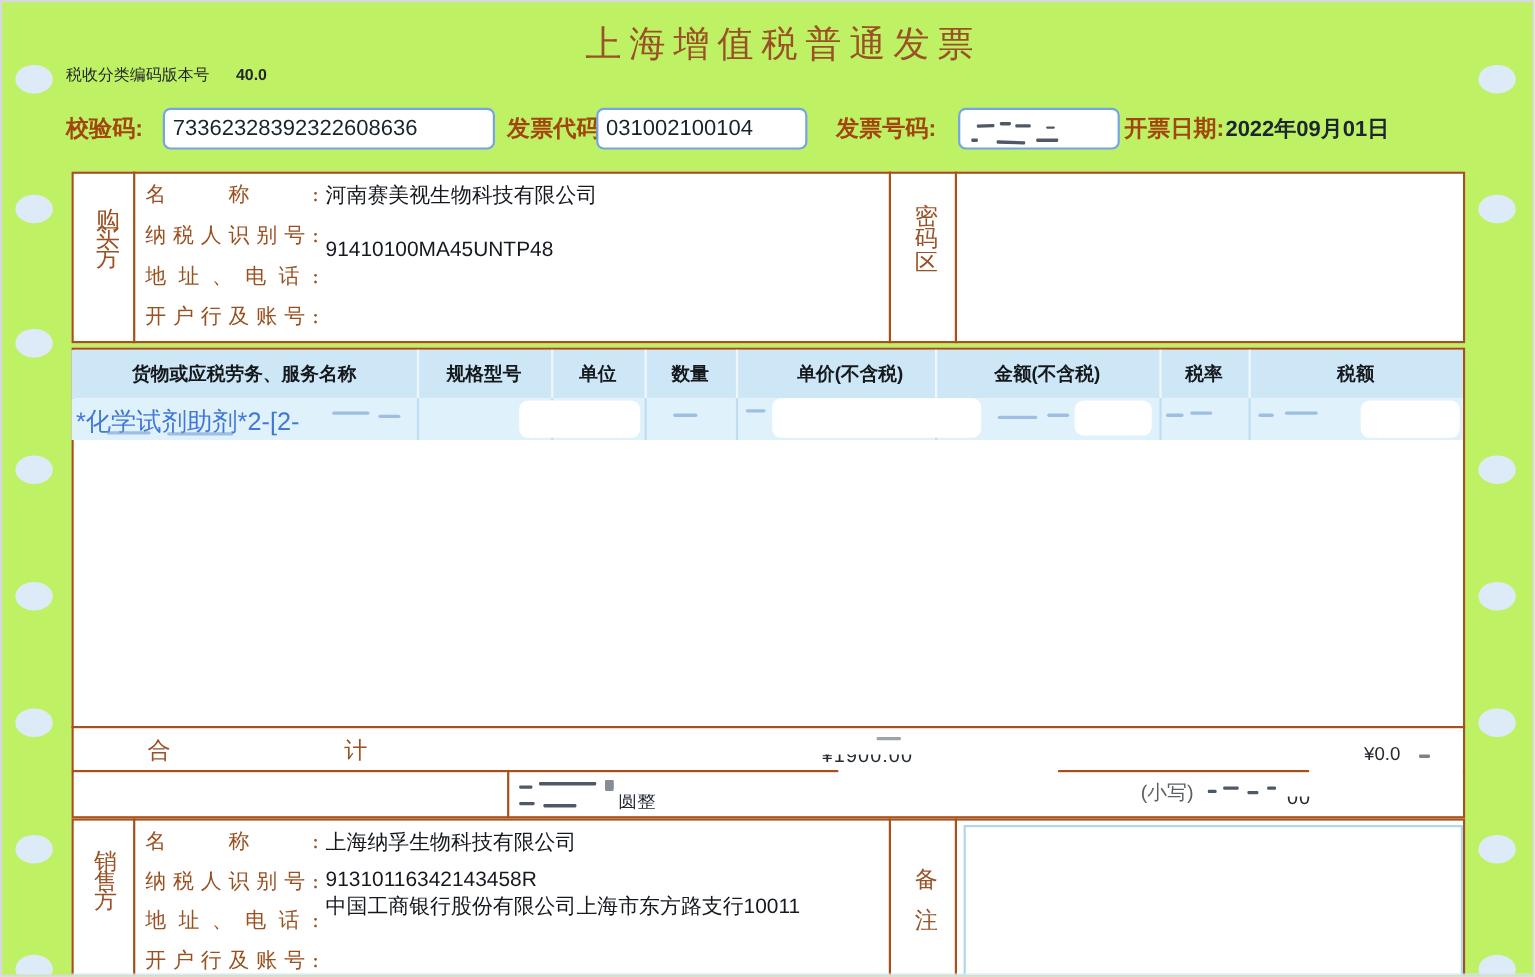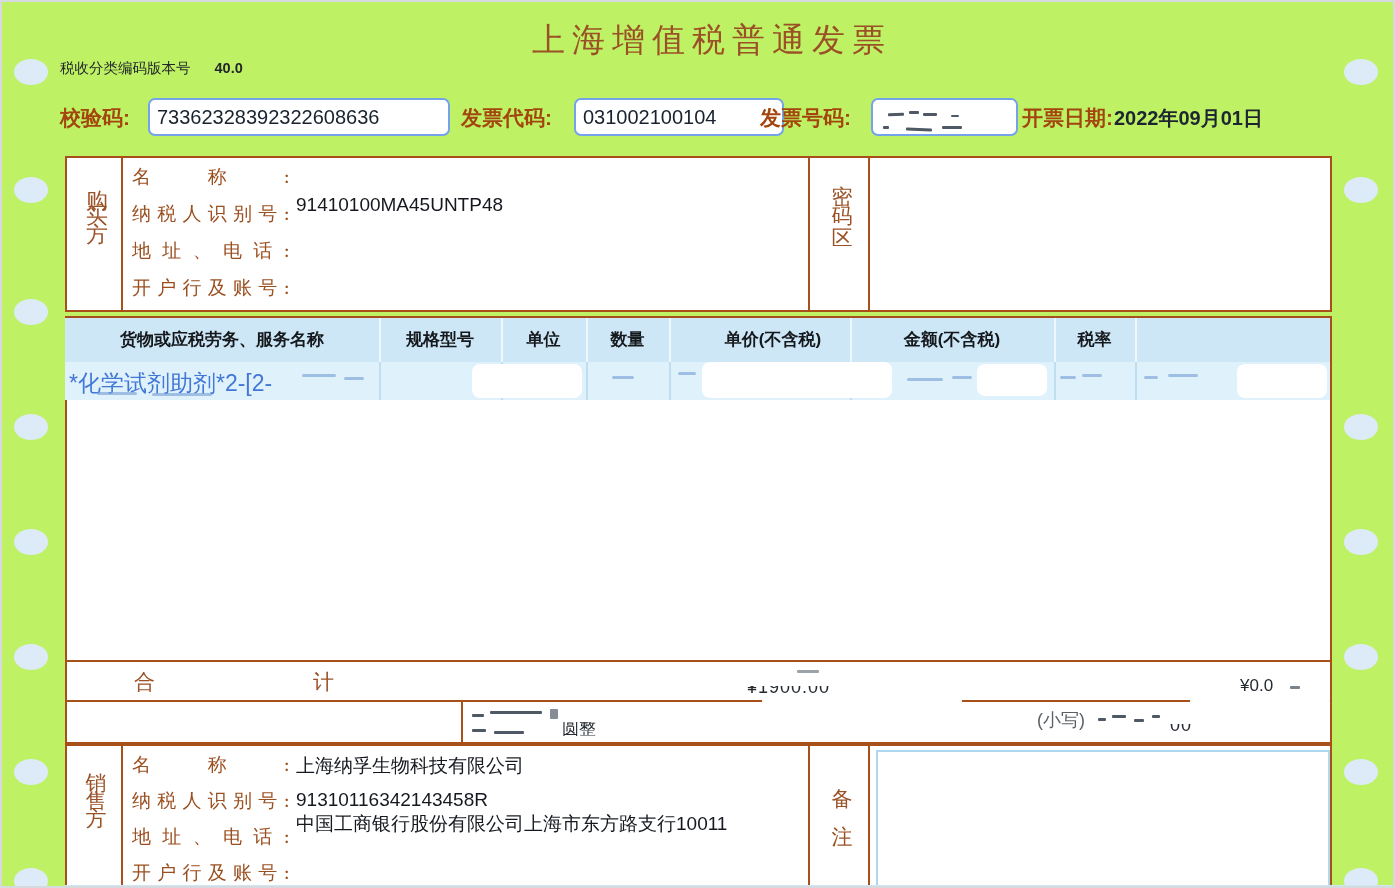--- a/index.html
+++ b/index.html
@@ -63,42 +63,43 @@
   <div class="hole" style="left:1342px;top:866px"></div>
 
   <div class="version">
     <span>税收分类编码版本号</span><span class="num">40.0</span>
   </div>
   <div class="title">上海增值税普通发票</div>
 
   <div class="clabel" style="left:58px">校验码:</div>
   <div class="inputbox" style="left:146px;width:302px">73362328392322608636</div>
   <div class="clabel" style="left:459px">发票代码:</div>
-  <div class="inputbox" style="left:572px;width:210px">031002100104</div>
+  <div class="inputbox" style="left:540px;width:192px">031002100104</div>
   <div class="clabel" style="left:758px">发票号码:</div>
   <div class="inputbox" style="left:869px;width:147px">
     <span class="darkmark" style="left:15px;top:13px;width:16px;height:3px;transform:rotate(-2deg)"></span>
     <span class="darkmark" style="left:36px;top:11px;width:10px;height:3px"></span>
     <span class="darkmark" style="left:50px;top:13px;width:14px;height:3px"></span>
     <span class="darkmark" style="left:78px;top:15px;width:8px;height:2px"></span>
     <span class="darkmark" style="left:10px;top:26px;width:6px;height:3px"></span>
     <span class="darkmark" style="left:33px;top:28px;width:26px;height:3px;transform:rotate(2deg)"></span>
     <span class="darkmark" style="left:69px;top:26px;width:20px;height:3px"></span>
   </div>
   <div class="clabel" style="left:1020px">开票日期:</div>
   <div class="datev" style="left:1112px">2022年09月01日</div>
 
   <div class="frame" style="left:63px;top:154px;width:1267px;height:156px"></div>
   <div class="vline" style="left:119px;top:154px;height:156px"></div>
   <div class="vline" style="left:806px;top:154px;height:156px"></div>
   <div class="vline" style="left:866px;top:154px;height:156px"></div>
   <div class="vtext" style="left:80px;top:170px;font-size:22px;letter-spacing:16px">购买方</div>
   <div class="flabel jlabel" style="left:130px;top:162px">名称:</div>
+  <div class="fvalue" style="left:294px;top:163px">河南赛美视生物科技有限公司</div>
   <div class="flabel jlabel" style="left:130px;top:199px">纳税人识别号:</div>
-  <div class="fvalue" style="left:294px;top:192px">91410100MA45UNTP48</div>
+  <div class="fvalue" style="left:294px;top:215px">91410100MA45UNTP48</div>
   <div class="flabel jlabel" style="left:130px;top:236px">地址、电话:</div>
   <div class="fvalue" style="left:294px;top:237px"></div>
   <div class="flabel jlabel" style="left:130px;top:273px">开户行及账号:</div>
   <div class="fvalue" style="left:294px;top:274px"></div>
   <div class="vtext" style="left:826px;top:166px;font-size:21px;letter-spacing:22px">密码区</div>
   <div style="position:absolute;left:868px;top:156px;width:460px;height:152px;"></div>
 
   <div class="frame" style="left:63px;top:314px;width:1267px;height:386px"></div>
   <div class="thead"></div>
   <div class="datarow"></div>
@@ -118,20 +119,21 @@
   <div class="cdiv-d" style="left:1052px"></div>
   <div class="cdiv-d" style="left:1133px"></div>
 
   <div class="th" style="left:377px;width:122px">规格型号</div>
   <div class="th" style="left:63px;width:314px">货物或应税劳务、服务名称</div>
   <div class="th" style="left:499px;width:85px">单位</div>
   <div class="th" style="left:584px;width:83px">数量</div>
   <div class="th" style="left:667px;width:208px">单价(不含税)</div>
   <div class="th" style="left:848px;width:204px">金额(不含税)</div>
   <div class="th" style="left:1052px;width:81px">税率</div>
+  <div class="th" style="left:1133px;width:195px">税额</div>
 
   <div class="item-name">*化学试剂助剂*2-[2-</div>
   <div class="blob" style="left:470px;top:362px;width:110px;height:34px"></div>
   <div class="blob" style="left:700px;top:360px;width:190px;height:36px"></div>
   <div class="blob" style="left:975px;top:362px;width:70px;height:32px"></div>
   <div class="blob" style="left:1235px;top:362px;width:90px;height:34px"></div>
   <div class="bluemark" style="left:300px;top:372px;width:34px;height:3px"></div>
   <div class="bluemark" style="left:342px;top:375px;width:20px;height:3px"></div>
   <div class="bluemark" style="left:95px;top:390px;width:40px;height:3px"></div>
   <div class="bluemark" style="left:150px;top:391px;width:60px;height:3px"></div>

